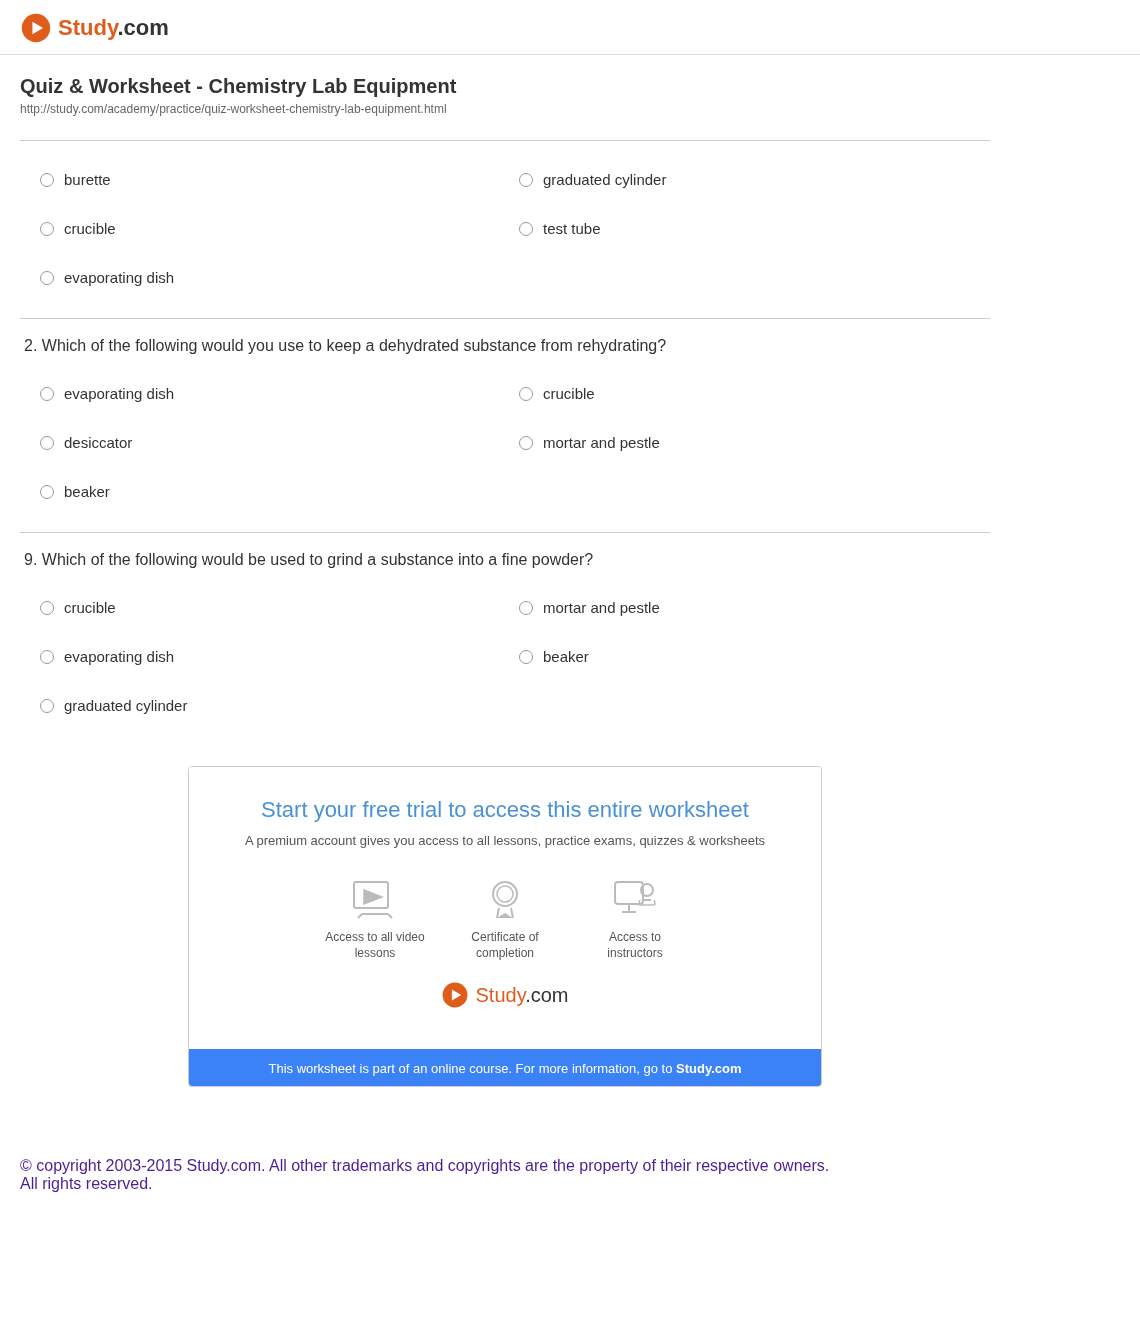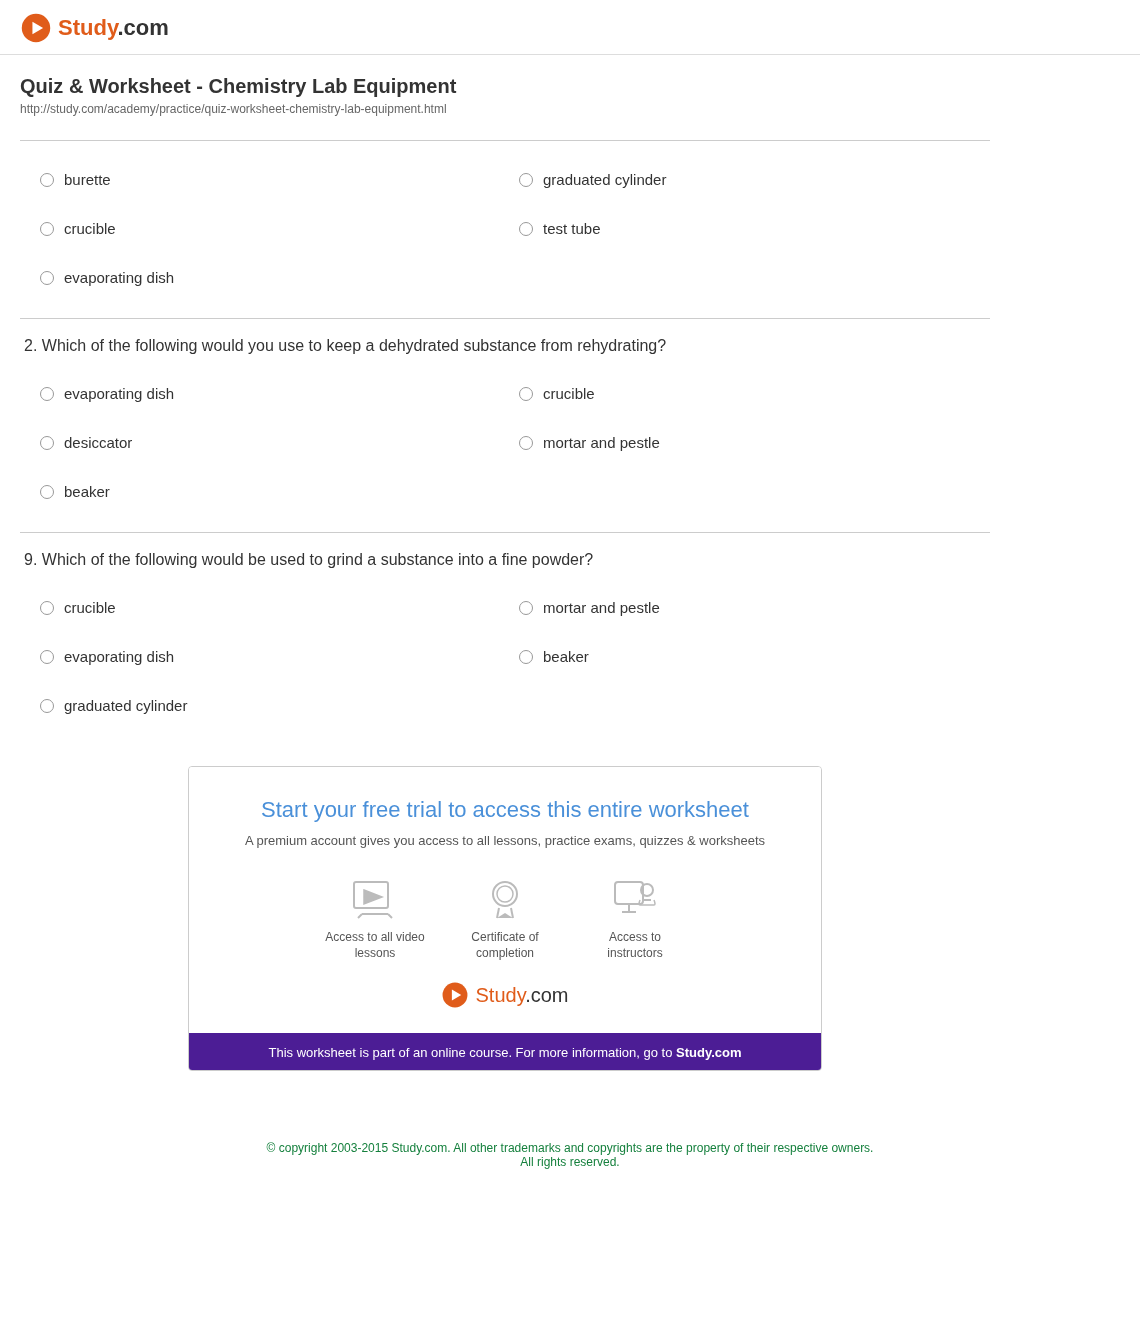--- a/index.html
+++ b/index.html
@@ -147,37 +147,38 @@
       line-height: 1.3;
     }
     .promo-logo {
       display: flex;
       justify-content: center;
       align-items: center;
       gap: 6px;
       margin-bottom: 4px;
     }
     .promo-bottom {
-      background: #4c1d95;
+      background: #3b82f6;
       padding: 10px 10px;
       text-align: center;
+      margin-top: 16px;
     }
     .promo-bottom-text {
       font-size: 13px;
       color: #fff;
     }
     .promo-bottom-link {
       font-weight: bold;
       color: #fff;
     }
     .footer {
-      text-align: center;
+      text-align: left;
       padding: 20px;
-      font-size: 12px;
-      color: #15803d;
+      font-size: 16px;
+      color: #4c1d95;
     }
   </style>
 </head>
 <body>
 
 <div class="header">
   <div class="logo">
     <svg class="logo-icon" viewBox="0 0 36 36">
       <circle cx="18" cy="18" r="16" fill="#e05c1a"></circle>
       <polygon points="14,11 26,18 14,25" fill="white"></polygon>

